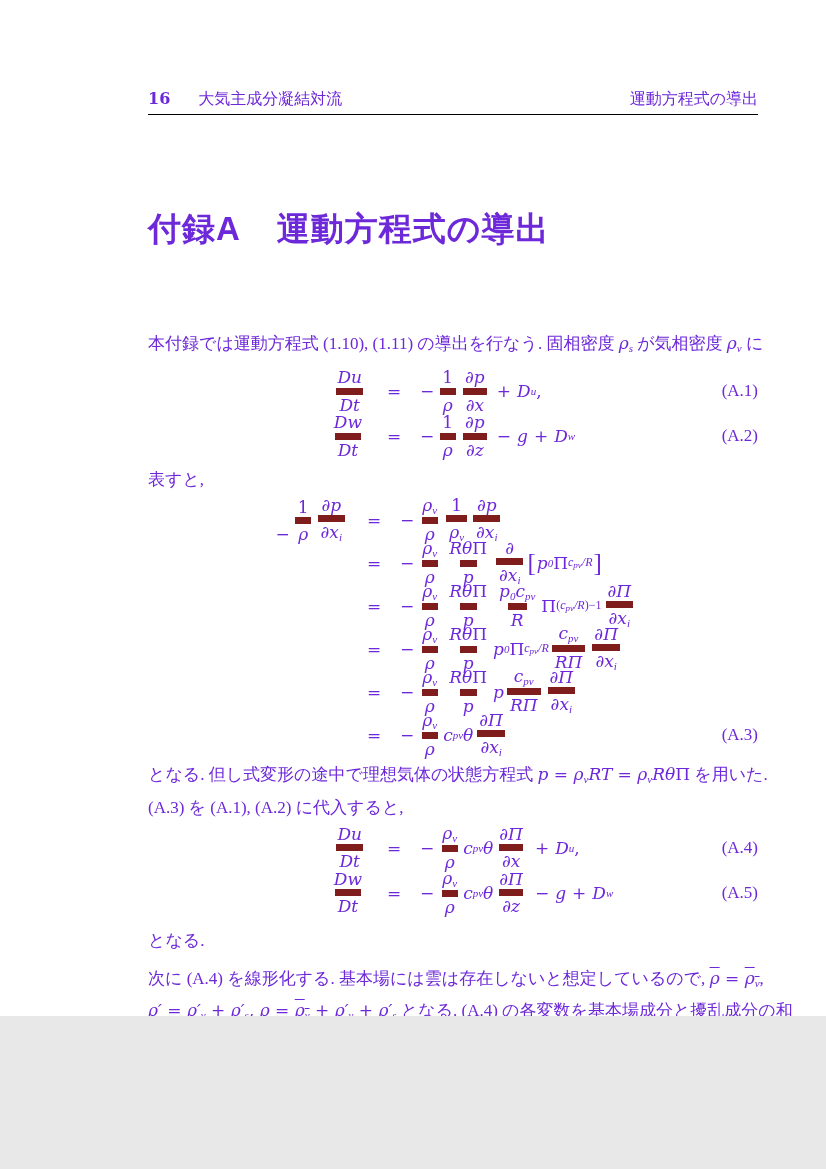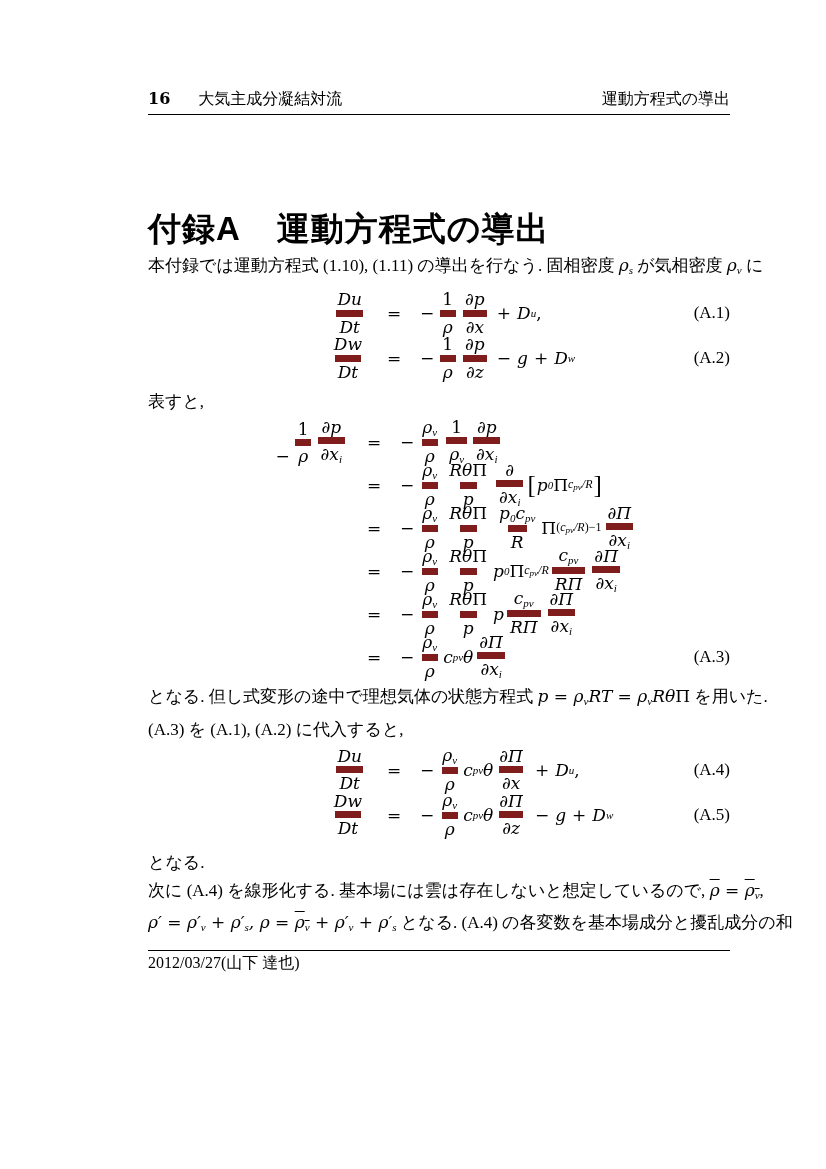--- a/index.html
+++ b/index.html
@@ -1,20 +1,20 @@
 <!DOCTYPE html>
 <html><head>
 <meta charset="utf-8">
 <style>
   html,body { margin:0; padding:0; background:#e8e8e8; }
   .page {
     position:relative; box-sizing:border-box;
-    width:826px; height:1169px; margin:0 auto;
-    background:#ffffff; color:#000000;
-    padding:88px 96px 0 148px;
+    width:826px; height:1016px; margin:0 auto;
+    background:#ffffff; color:#6d28d9;
+    padding:88px 68px 0 148px;
     font-family:"Liberation Serif","DejaVu Serif",serif;
     font-size:17px; overflow:hidden;
   }
   
   .hdr { display:flex; align-items:baseline; font-size:16px; line-height:21px; }
   .hdr .pg { font-weight:bold; margin-right:28px; font-family:"DejaVu Serif",serif; }
   .hdr .right { margin-left:auto; }
   .hdr-rule { border:none; border-top:1.5px solid #000; margin:5px 0 0 0; }
   
   .chapter { margin-top:92px; font-size:33px; font-weight:bold; letter-spacing:1px; }
@@ -37,28 +37,28 @@
   .ov { text-decoration:overline; }
   
   .eqrow { display:flex; align-items:center; height:43px; }
   .eqrow.tall { height:45px; }
   .lhs { flex:0 0 220px; display:flex; justify-content:flex-end; align-items:flex-end; }
   .lhs.narrow { flex-basis:200px; }
   .mid { flex:0 0 52px; display:flex; justify-content:center; }
   .rhs { display:flex; align-items:center; }
   .lab { margin-left:auto; font-style:normal; }
   
-  #p1 { }
+  #p1 { margin-top:78px; }
   #eqs12 { margin-top:6px; }
   #p2 { margin-top:7px; }
   #eqs3 { margin-top:5px; }
   #p3 { margin-top:5px; }
   #eqs45 { margin-top:4px; }
   #p4 { margin-top:12px; }
-  #p5 { }
+  #p5 { margin-top:10px; }
   .ft-rule { border:none; border-top:1px solid #000; margin:8px 0 0 0; }
   .ft { font-size:16px; line-height:24px; }
 </style>
 </head>
 <body>
 
 <div class="page">
 
   <div class="hdr">
     <span class="pg">16</span>

